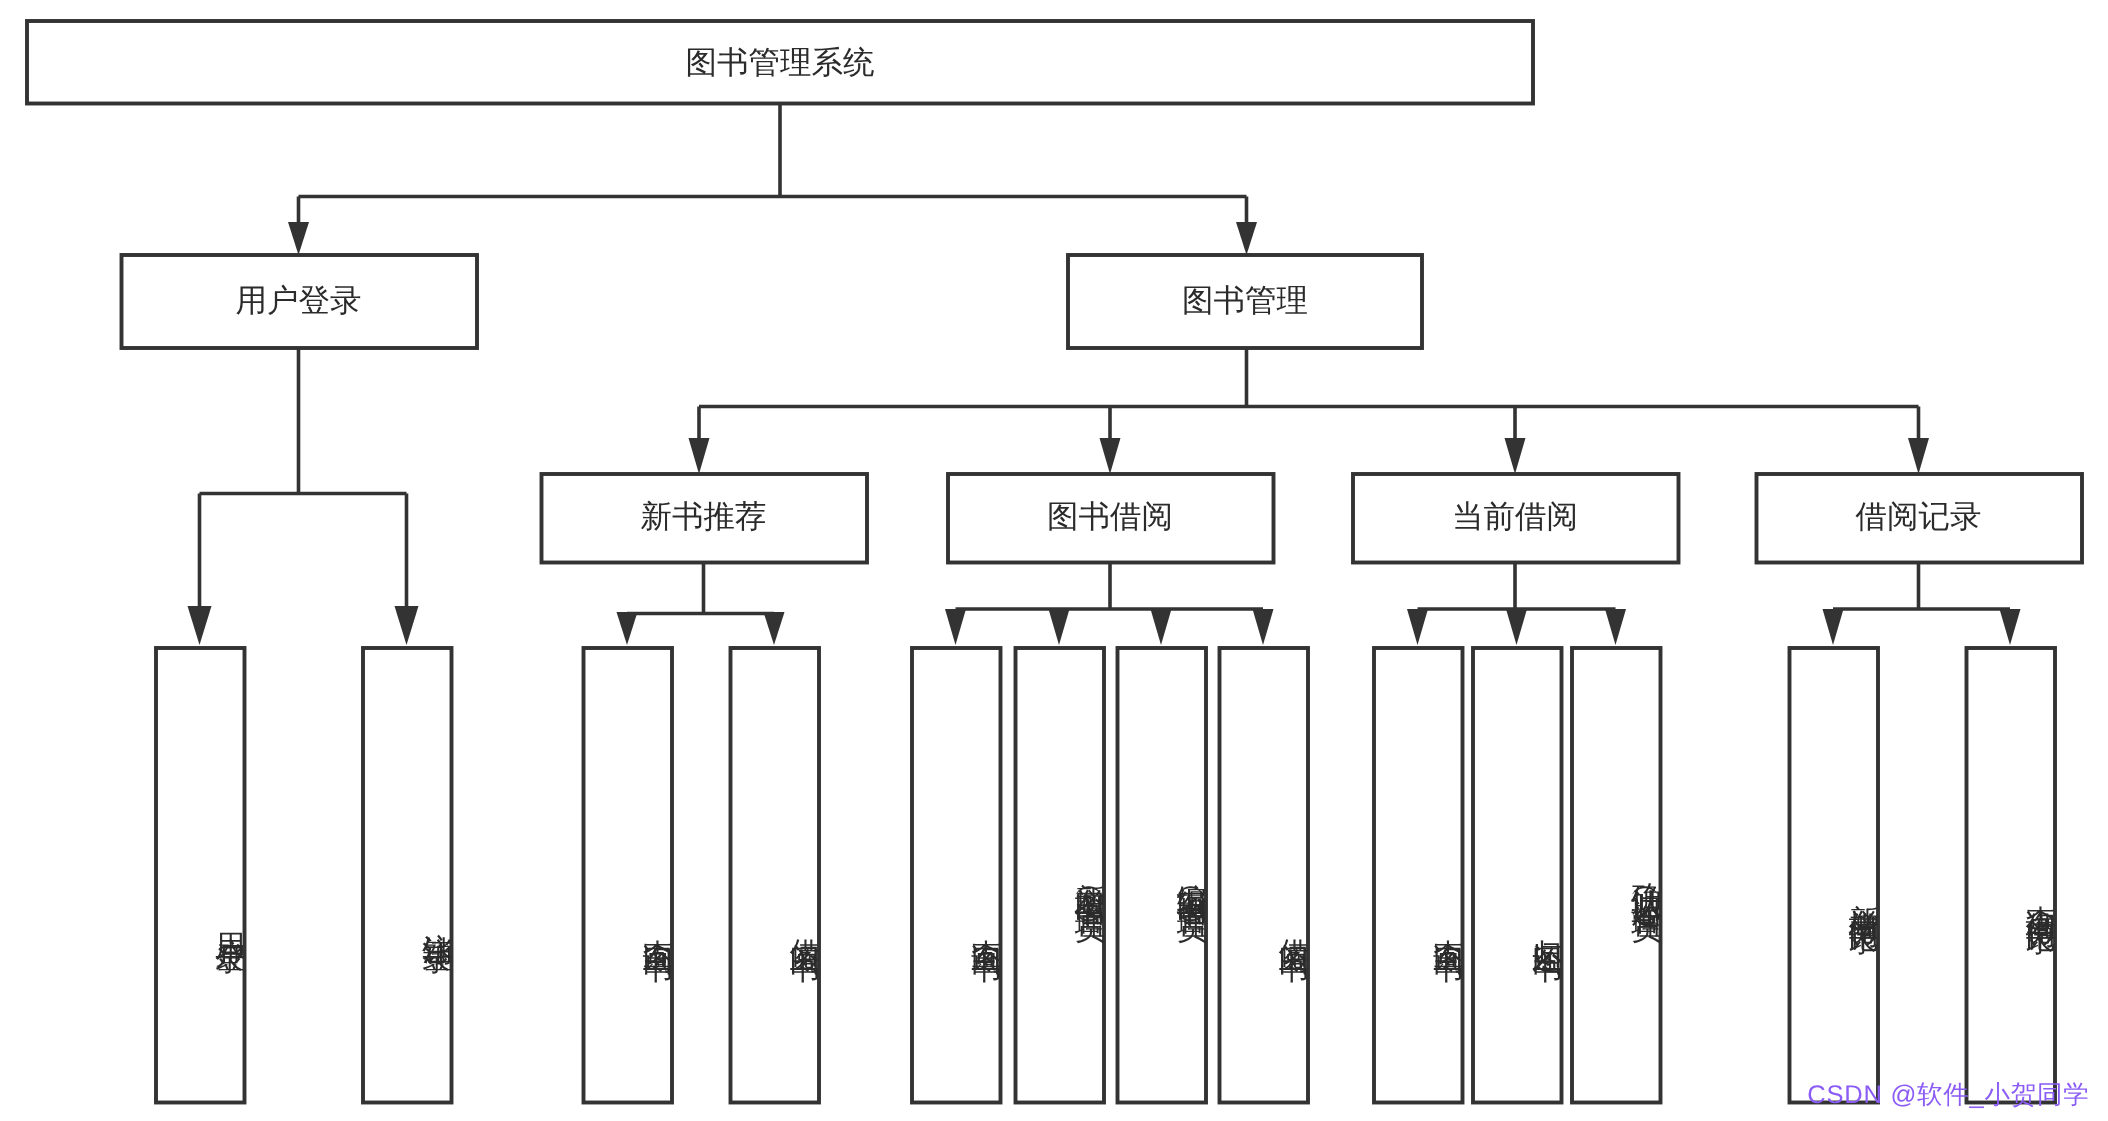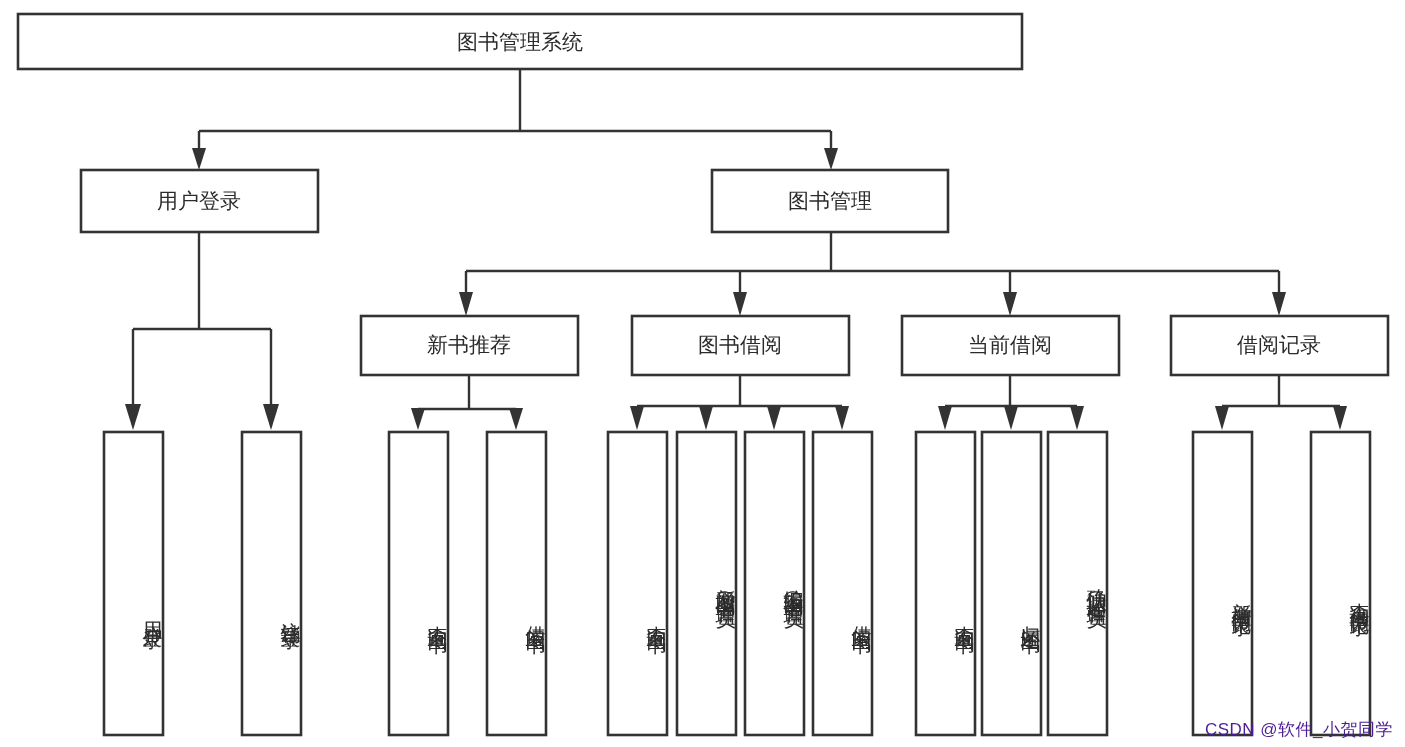--- a/index.html
+++ b/index.html
@@ -63,21 +63,21 @@
     justify-content: center;
     pointer-events: none;
     user-select: none;
   }
   .watermark {
     position: absolute;
     right: 12px;
     bottom: 6px;
     font-family: "Liberation Sans", "DejaVu Sans", sans-serif;
     font-size: 17px;
-    color: #4c1d95;
+    color: #8b5cf6;
     letter-spacing: 0.5px;
     white-space: nowrap;
   }
 </style>
 </head>
 <body>
 
 <div id="diagram-root">
 
   <svg class="diagram-svg" viewBox="0 0 1405 747" xmlns="http://www.w3.org/2000/svg">

